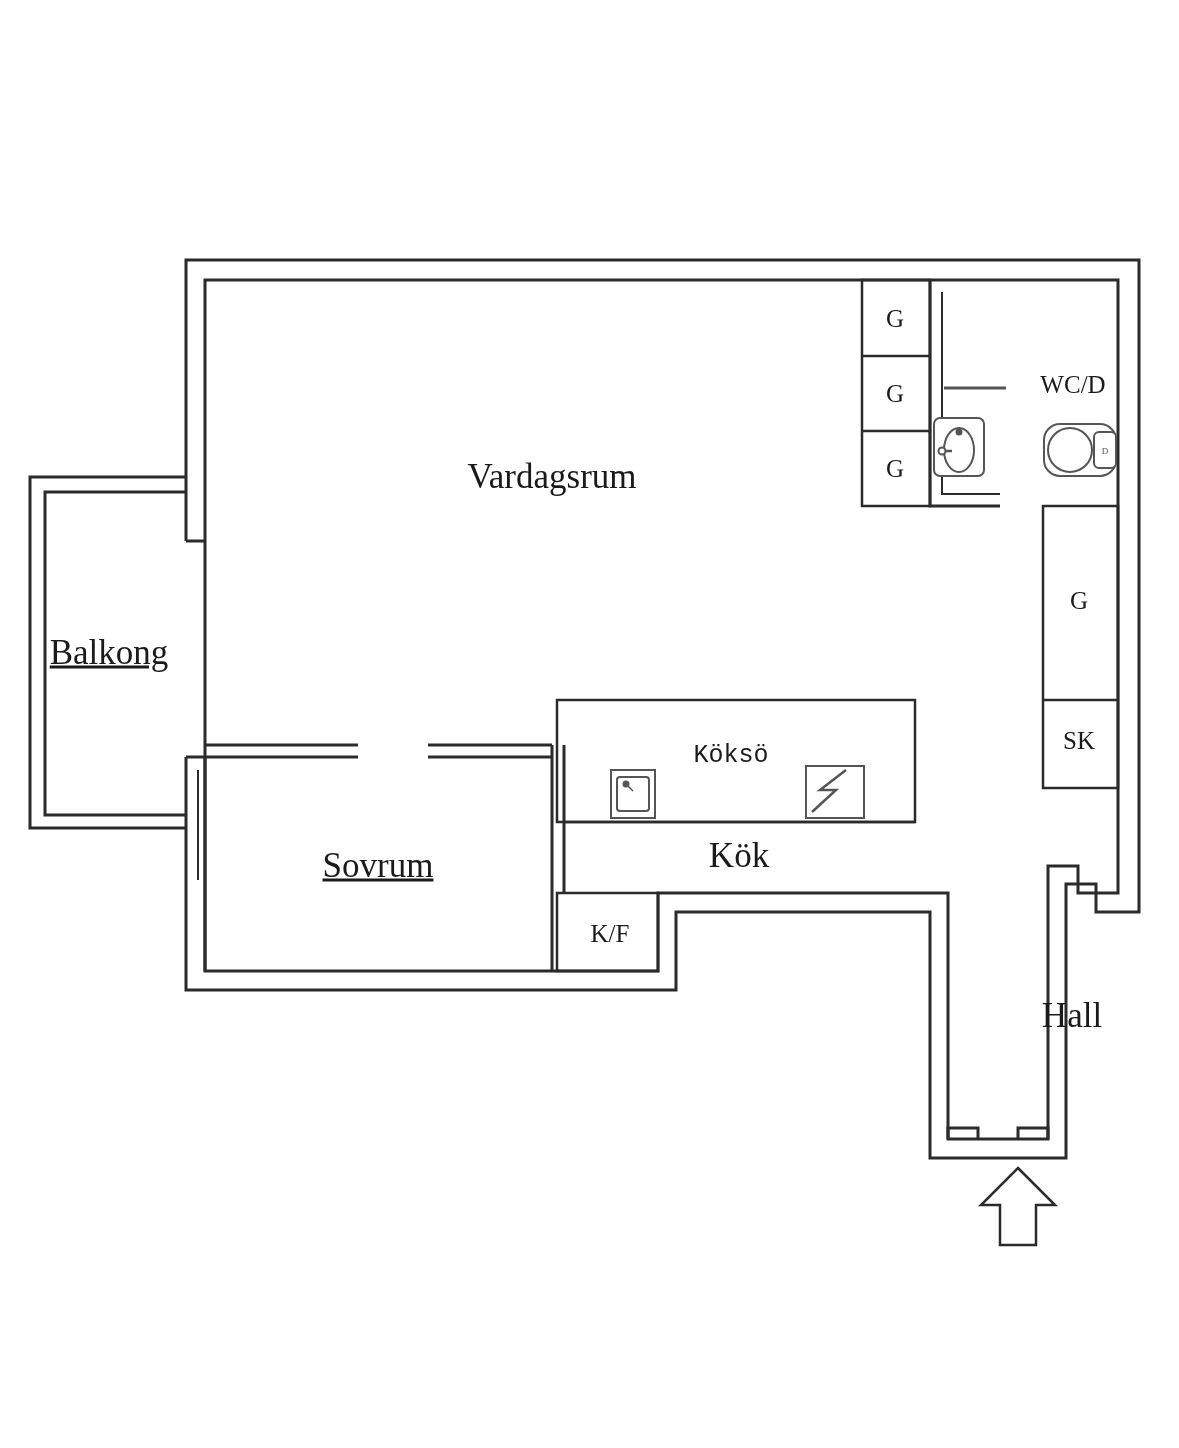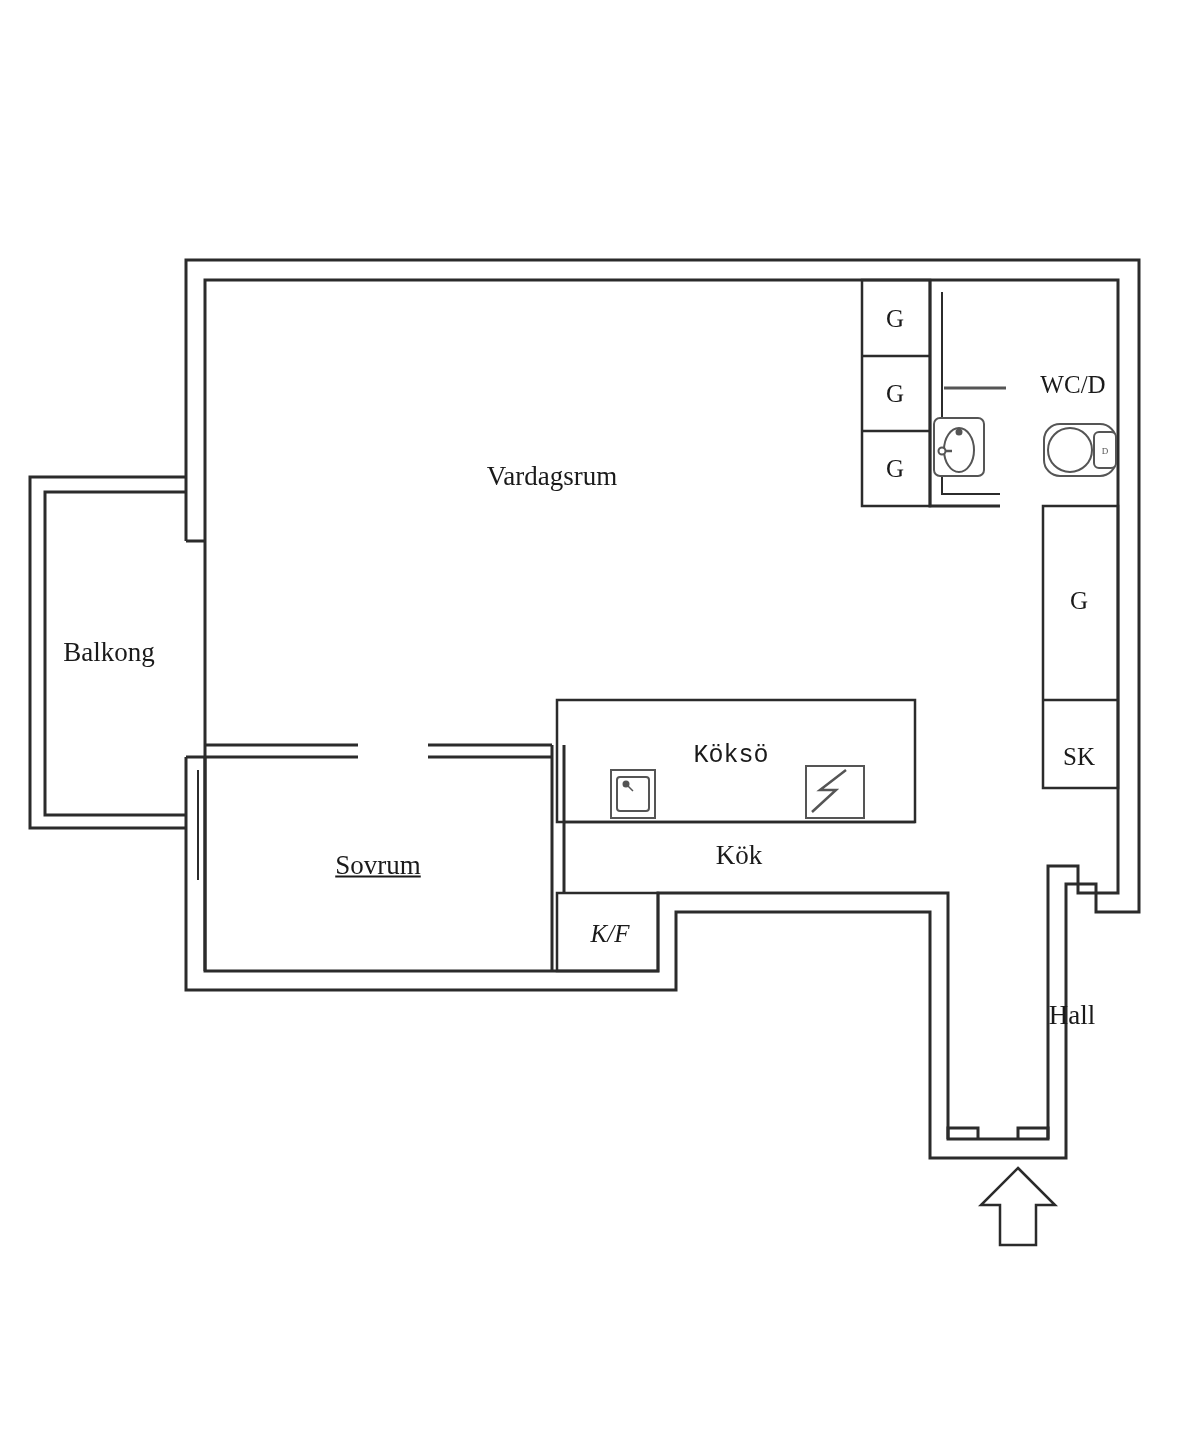--- a/index.html
+++ b/index.html
@@ -27,21 +27,21 @@
     height: 1448px;
   }
   .room-label {
     position: absolute;
     font-family: "Liberation Serif", serif;
     color: #1a1a1a;
     white-space: nowrap;
     transform: translate(-50%, -50%);
     line-height: 1;
   }
-  .lbl-lg { font-size: 27px; }
+  .lbl-lg { font-size: 35px; }
   .lbl-md { font-size: 25px; }
 </style>
 </head>
 <body>
 
 <div id="floorplan-root">
 
   <svg class="plan" viewBox="0 0 1179 1448">
     <g fill="none" stroke="#2b2b2b" stroke-width="3" stroke-linejoin="miter" stroke-linecap="butt">
 
@@ -148,26 +148,26 @@
       <g stroke="#555" stroke-width="2">
         <rect x="806" y="766" width="58" height="52" fill="#ffffff"></rect>
         <path d="M 812 812 L 836 790 L 820 790 L 846 770" fill="none" stroke-width="2.5"></path>
         <path d="M 846 770 L 846 812 L 812 812" fill="none" stroke-width="0"></path>
       </g>
 
     </g>
   </svg>
 
   <div class="room-label lbl-lg" style="left:552px; top:476px;">Vardagsrum</div>
-  <div class="room-label lbl-lg" style="left:109px; top:652px;">Balkong</div>
+  <div class="room-label lbl-lg" style="left:109px; top:652px;text-decoration:underline;">Balkong</div>
   <div class="room-label lbl-lg" style="left:378px; top:865px;text-decoration:underline;">Sovrum</div>
   <div class="room-label lbl-lg" style="left:739px; top:855px;">Kök</div>
   <div class="room-label lbl-md" style="left:731px; top:755px;font-family:Liberation Mono, monospace;">Köksö</div>
-  <div class="room-label lbl-md" style="left:610px; top:933px;font-style:italic;">K/F</div>
+  <div class="room-label lbl-md" style="left:610px; top:933px;">K/F</div>
   <div class="room-label lbl-lg" style="left:1072px; top:1015px;">Hall</div>
   <div class="room-label lbl-md" style="left:1073px; top:384px;">WC/D</div>
   <div class="room-label lbl-md" style="left:895px; top:318px;">G</div>
   <div class="room-label lbl-md" style="left:895px; top:393px;">G</div>
   <div class="room-label lbl-md" style="left:895px; top:468px;">G</div>
   <div class="room-label lbl-md" style="left:1079px; top:600px;">G</div>
-  <div class="room-label lbl-md" style="left:1079px; top:756px;">SK</div>
+  <div class="room-label lbl-md" style="left:1079px; top:740px;">SK</div>
 
 </div>
 
 </body></html>

